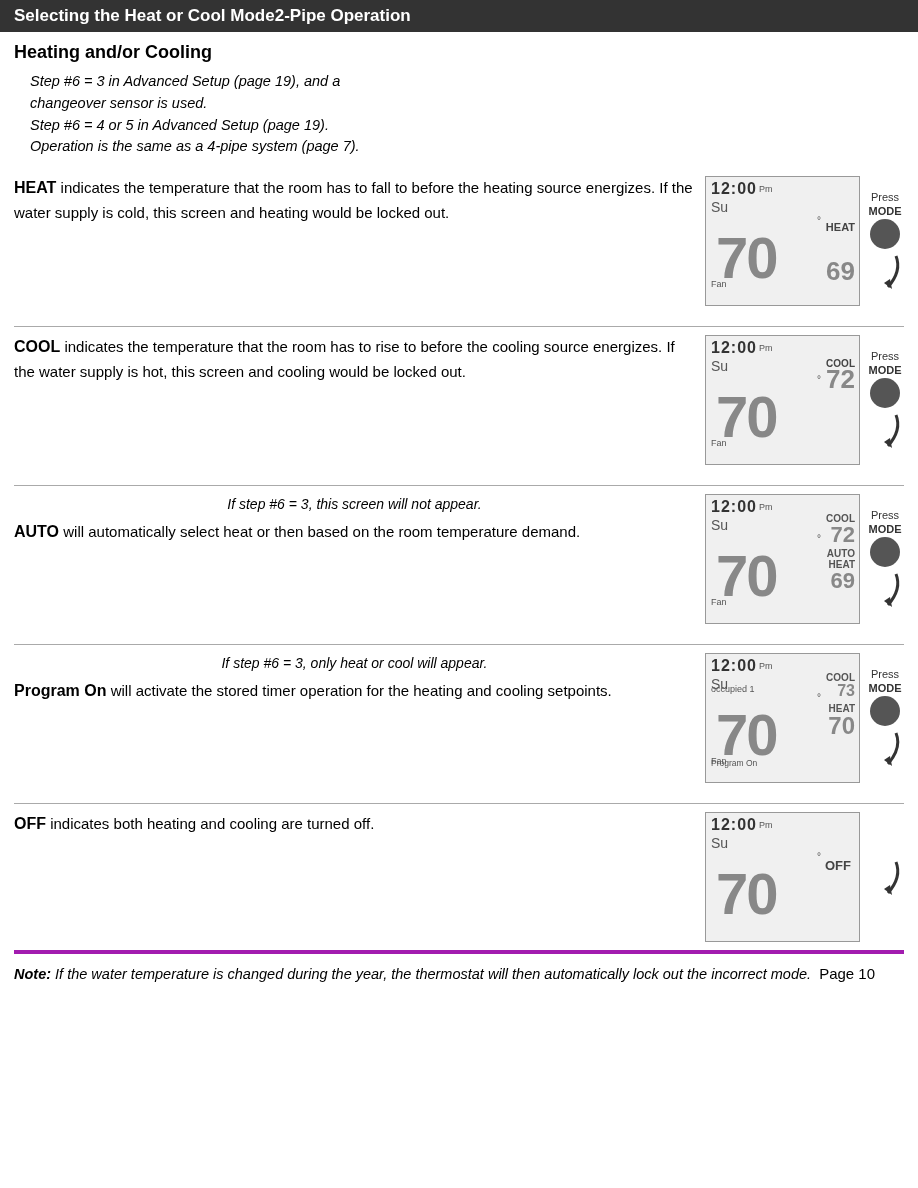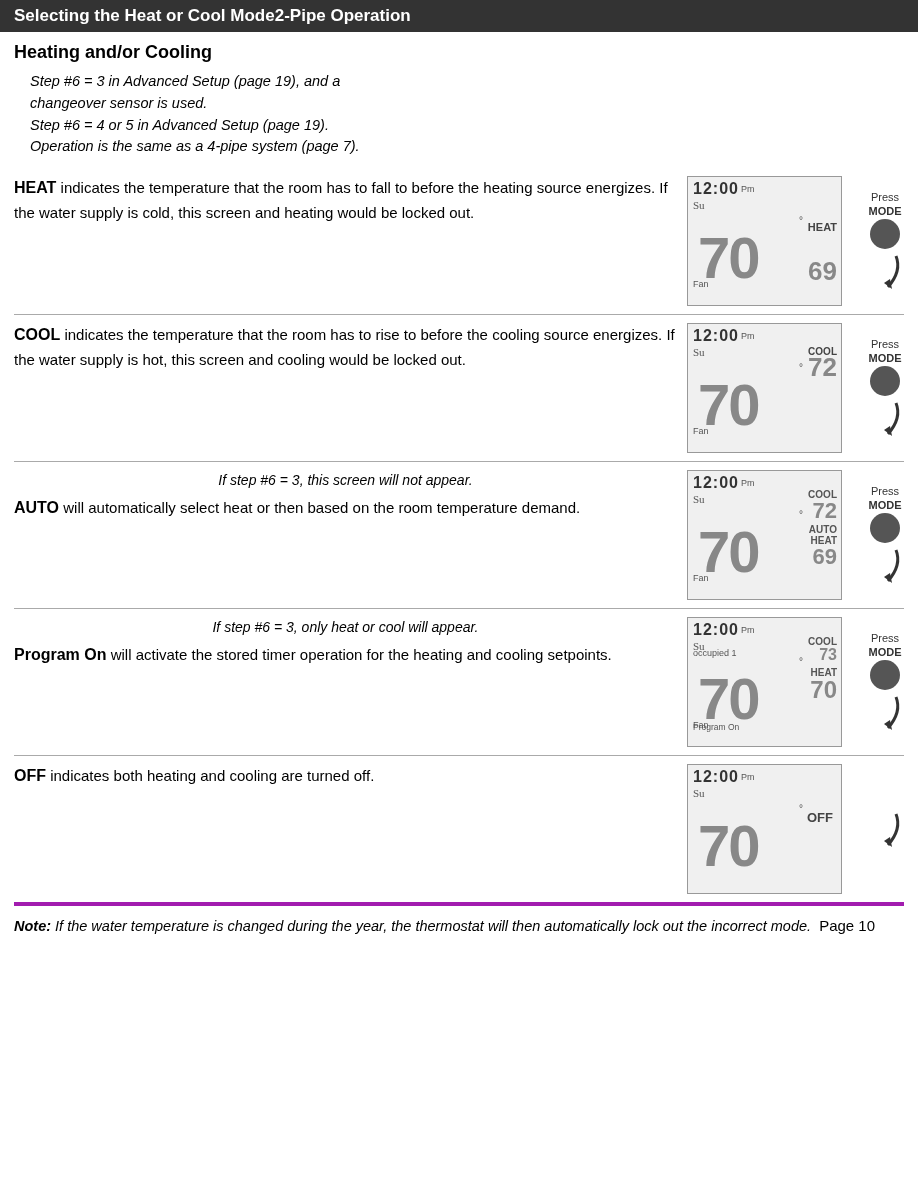--- a/index.html
+++ b/index.html
@@ -42,21 +42,21 @@
       margin-bottom: 10px;
       line-height: 1.5;
     }
 
     
     .mode-row {
       display: flex;
       align-items: flex-start;
       margin-bottom: 0px;
       border-bottom: 1px solid #aaa;
-      padding-bottom: 8px;
+      padding-bottom: 20px;
       padding-top: 8px;
     }
     .mode-row:last-of-type {
       border-bottom: none;
     }
 
     .mode-text {
       flex: 1;
       font-size: 15px;
       line-height: 1.55;
@@ -70,21 +70,21 @@
       font-style: italic;
       font-size: 14px;
       display: block;
       text-align: center;
       margin-bottom: 4px;
     }
 
     .mode-display-area {
       display: flex;
       align-items: center;
-      gap: 18px;
+      gap: 0px;
       flex-shrink: 0;
       justify-content: space-between;
     }
 
     
     .lcd-display {
       width: 155px;
       height: 130px;
       border: 1.5px solid #999;
       background: #f0f0f0;
@@ -109,26 +109,25 @@
       letter-spacing: 1px;
       color: #333;
     }
     .lcd-time-sub {
       font-size: 9px;
       color: #555;
       margin-left: 2px;
     }
 
     .lcd-day {
-      font-size: 11px;
+      font-size: 14px;
       color: #555;
       position: absolute;
       left: 5px;
       top: 22px;
-      font-family: Liberation Serif, serif;
     }
 
     .lcd-big-temp {
       font-size: 58px;
       font-weight: bold;
       color: #888;
       position: absolute;
       left: 10px;
       bottom: 18px;
       line-height: 1;

